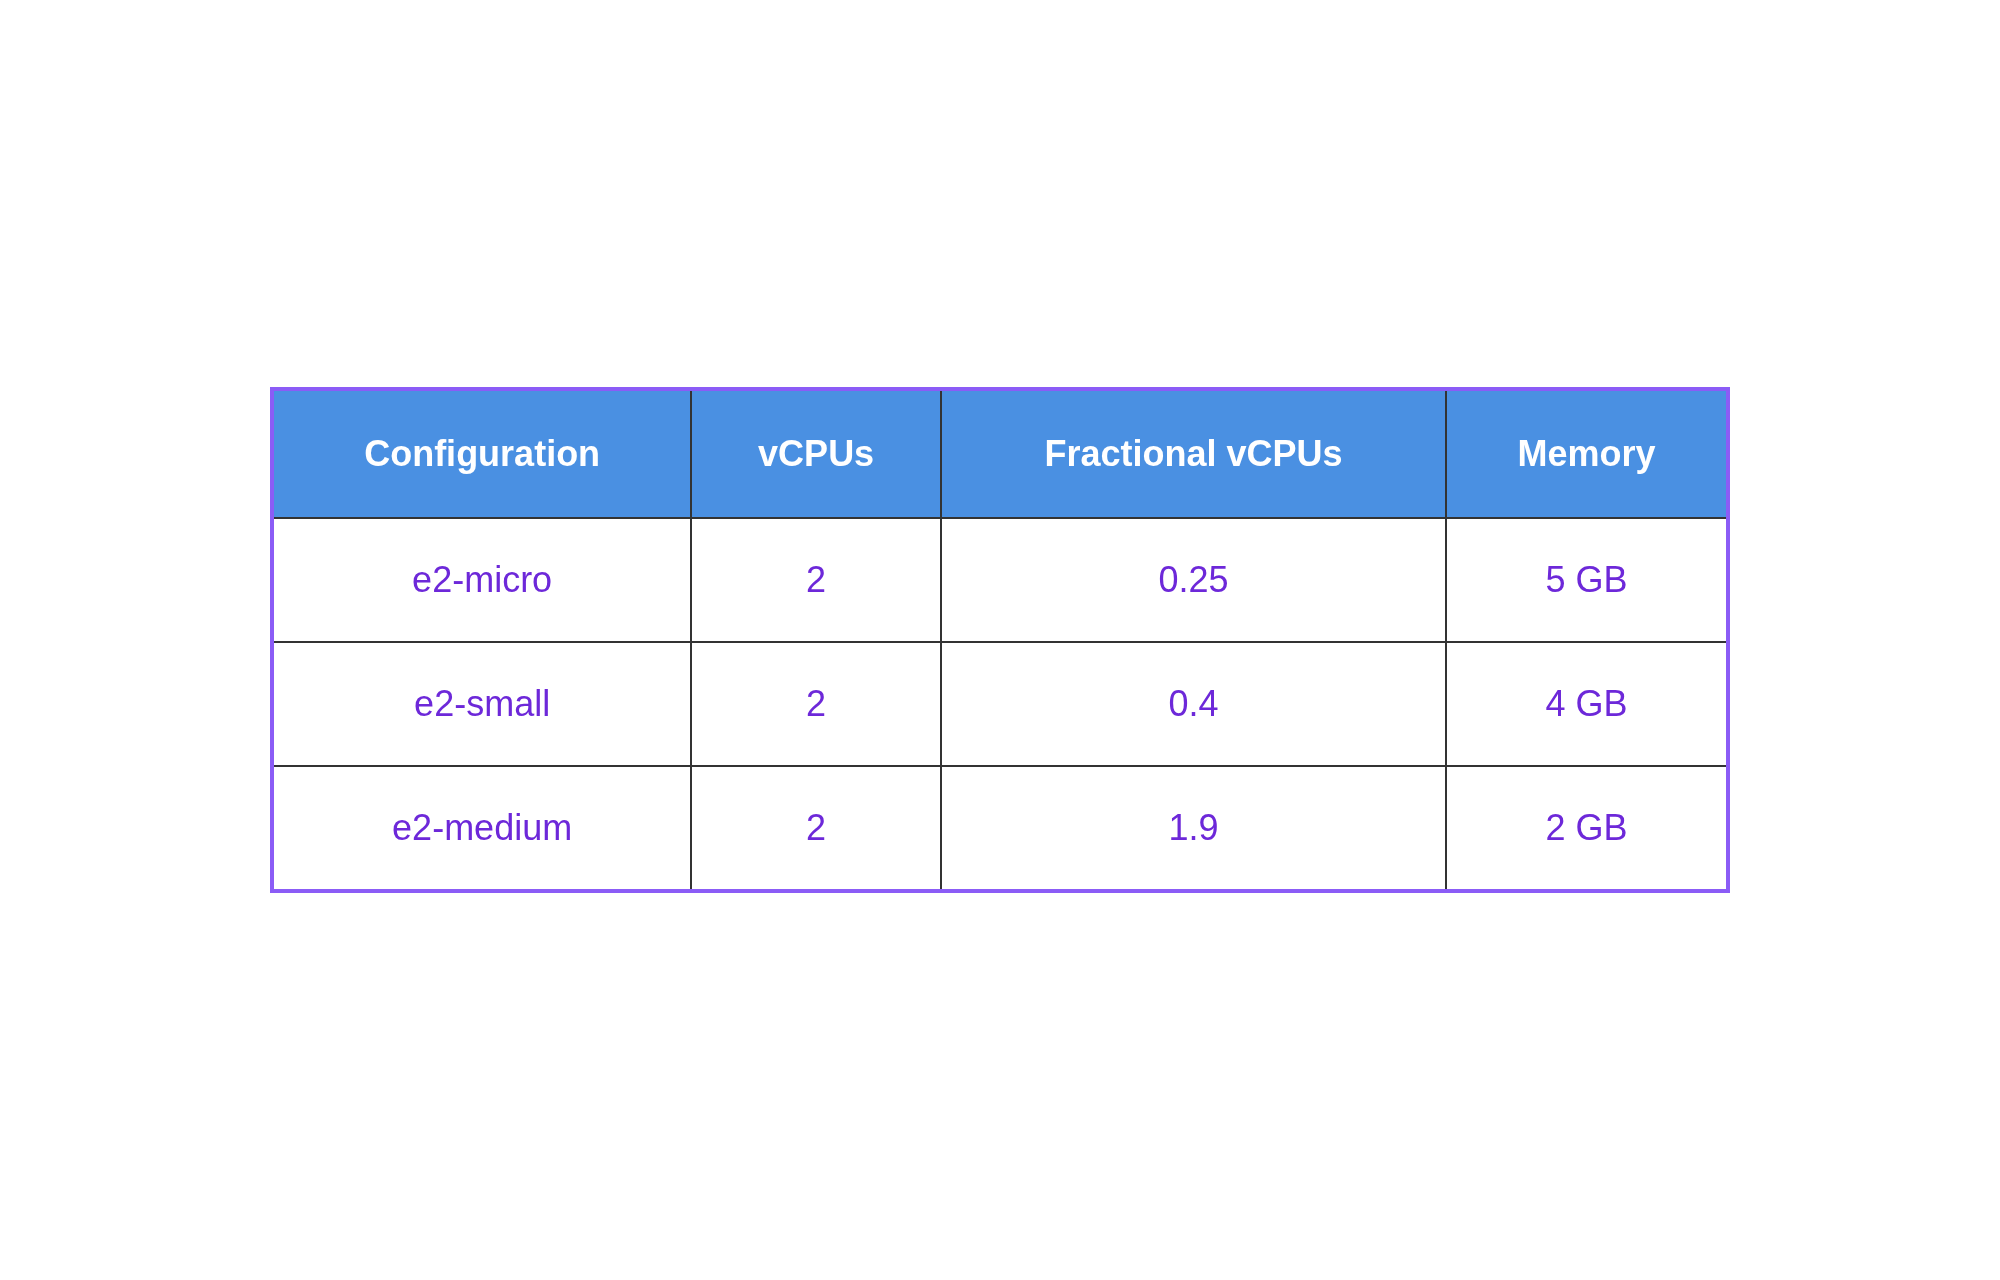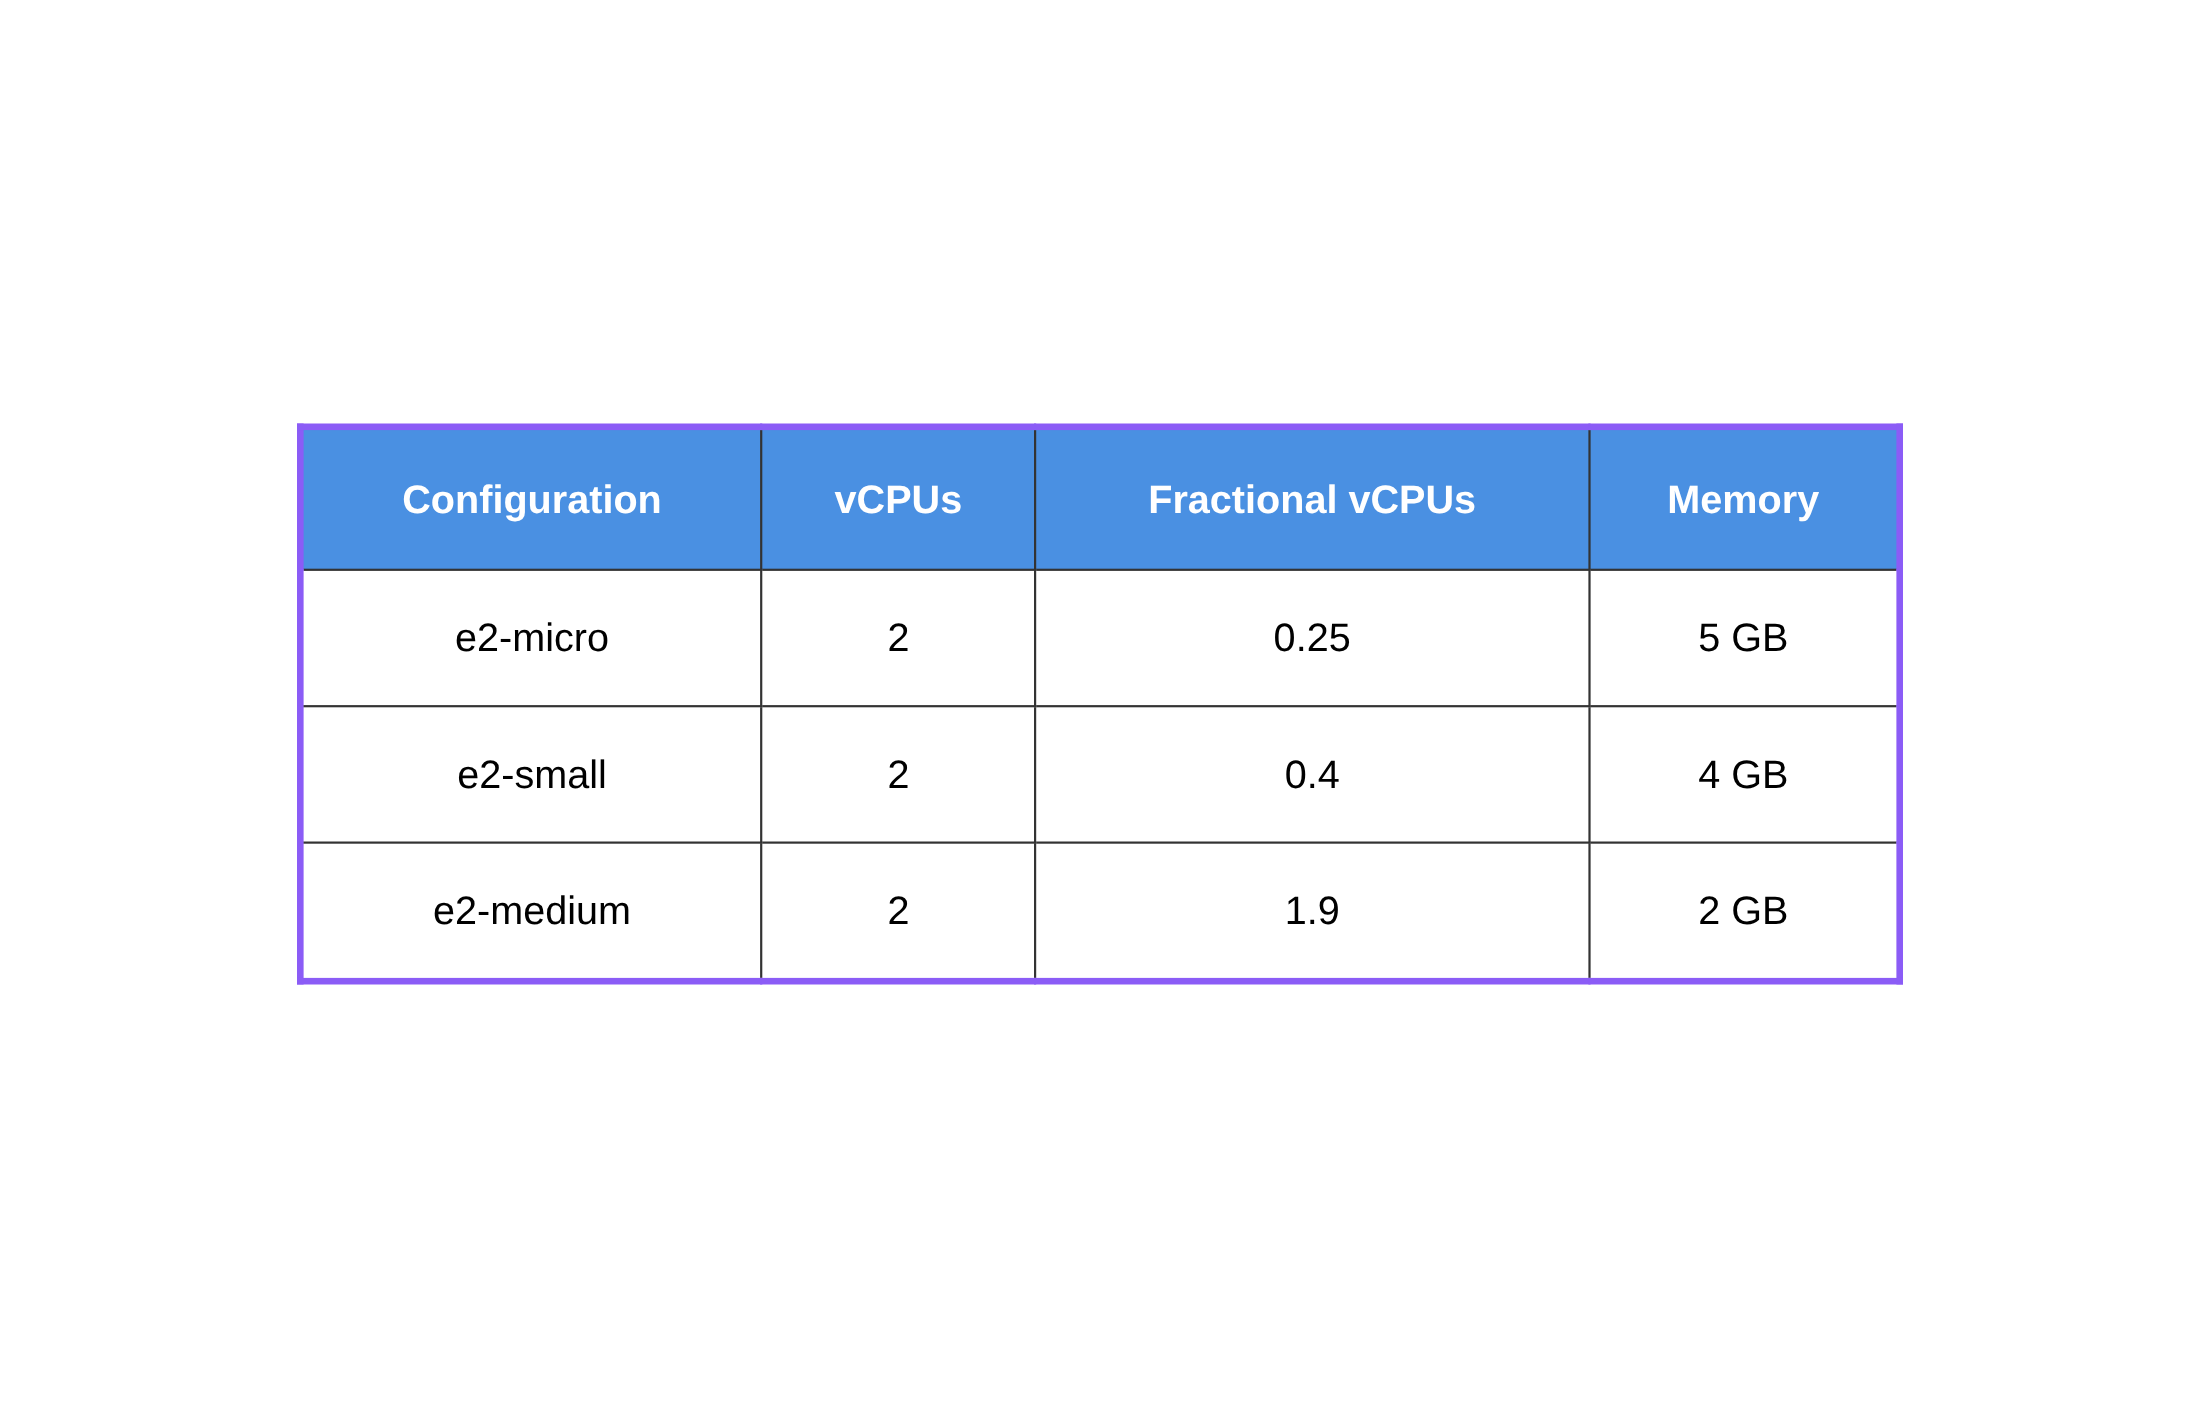--- a/index.html
+++ b/index.html
@@ -18,21 +18,21 @@
       font-family: Arial, sans-serif;
     }
 
     .table-container {
       width: 1460px;
     }
 
     table {
       width: 100%;
       border-collapse: collapse;
-      border: 6px solid #8b5cf6;
+      border: 4px solid #8b5cf6;
       padding-left: 12px;
     }
 
     thead tr {
       background-color: #4A90E2;
     }
 
     thead th {
       color: #ffffff;
       font-weight: bold;
@@ -41,21 +41,21 @@
       padding: 40px 30px;
       border: 2px solid #333333;
       line-height: 1.3;
     }
 
     tbody tr {
       background-color: #ffffff;
     }
 
     tbody td {
-      color: #000000;
+      color: #6d28d9;
       font-size: 36px;
       text-align: center;
       padding: 40px 30px;
       border: 2px solid #333333;
     }
   </style>
 </head>
 <body>
 
 <div class="table-container">

